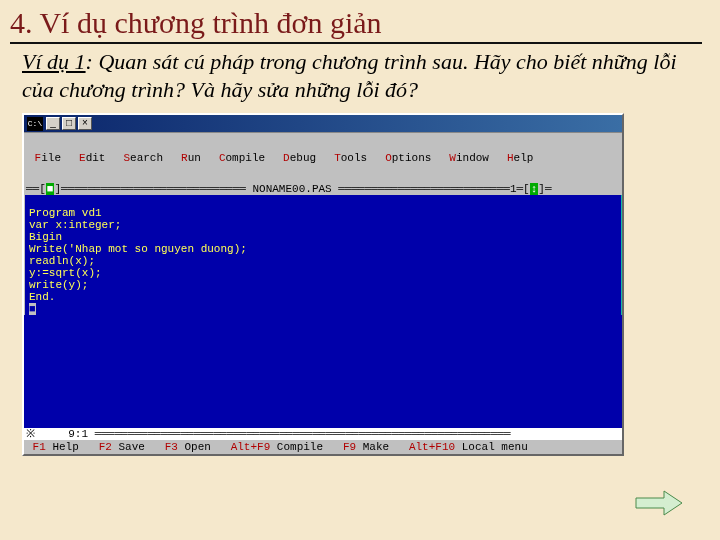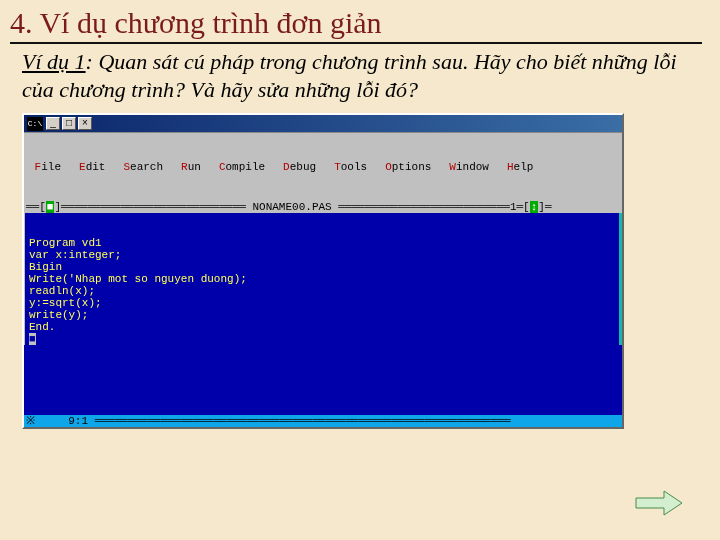--- a/index.html
+++ b/index.html
@@ -57,59 +57,60 @@
     background: #d4d0c8;
     border: 1px solid #fff;
     border-right-color: #555; border-bottom-color: #555;
     font-size: 10px; line-height: 10px; text-align: center;
     font-family: sans-serif;
   }
 
   .menubar {
     background: #c0c0c0;
     color: #000;
-    padding: 16px 4px;
+    padding: 7px 4px;
     white-space: pre;
     letter-spacing: 0;
   }
   .menubar .m { display: inline-block; margin-right: 18px; }
   .menubar .m .hot { color: #b00000; }
 
   .frameline {
     background: #c0c0c0;
     color: #000;
     white-space: pre;
     padding: 0 2px;
     line-height: 12px;
   }
   .frameline .grn { background: #00aa00; color: #fff; padding: 0 1px; }
 
   .editor {
     background: #0000aa;
     color: #ffff55;
     white-space: pre;
-    padding: 12px 2px 0 4px;
+    padding: 0 2px 0 4px;
     line-height: 12px;
     min-height: 120px;
     border-left: 1px solid #c0c0c0;
-    border-right: 3px solid #14b8a6;
+    border-right: 1px solid #14b8a6;
   }
   .editor .cursor { background: #c0c0c0; color: #0000aa; }
 
   .bluearea {
     background: #0000aa;
     height: 70px;
   }
 
   .statusline {
-    background: #0ea5e9;
+    background: #ffffff;
     color: #000;
     white-space: pre;
     padding: 0 2px;
     line-height: 12px;
+    margin-top: 43px;
   }
 
   .bottombar {
     background: #c0c0c0;
     color: #000;
     white-space: pre;
     padding: 1px 2px;
   }
   .bottombar .hot { color: #b00000; }
 
@@ -153,19 +154,20 @@
 <span>y:=sqrt(x);</span>
 <span>write(y);</span>
 <span>End.</span>
 <span class="cursor">■</span>
 </div>
 
   <div class="bluearea"></div>
 
   <div class="statusline"><span>※</span><span>     9:1 ═══</span><span>════════════════════════════════════════════════════════════</span></div>
 
+  <div class="bottombar"> <span class="hot">F1</span><span> Help   </span><span class="hot">F2</span><span> Save   </span><span class="hot">F3</span><span> Open   </span><span class="hot">Alt+F9</span><span> Compile   </span><span class="hot">F9</span><span> Make   </span><span class="hot">Alt+F10</span><span> Local menu</span></div>
 </div>
 
 <div class="arrow">
   <svg width="50" height="30">
     <polygon points="2,10 30,10 30,3 48,15 30,27 30,20 2,20" fill="#d4eed0" stroke="#4a8a4a" stroke-width="1"></polygon>
   </svg>
 </div>
 
 </body></html>

